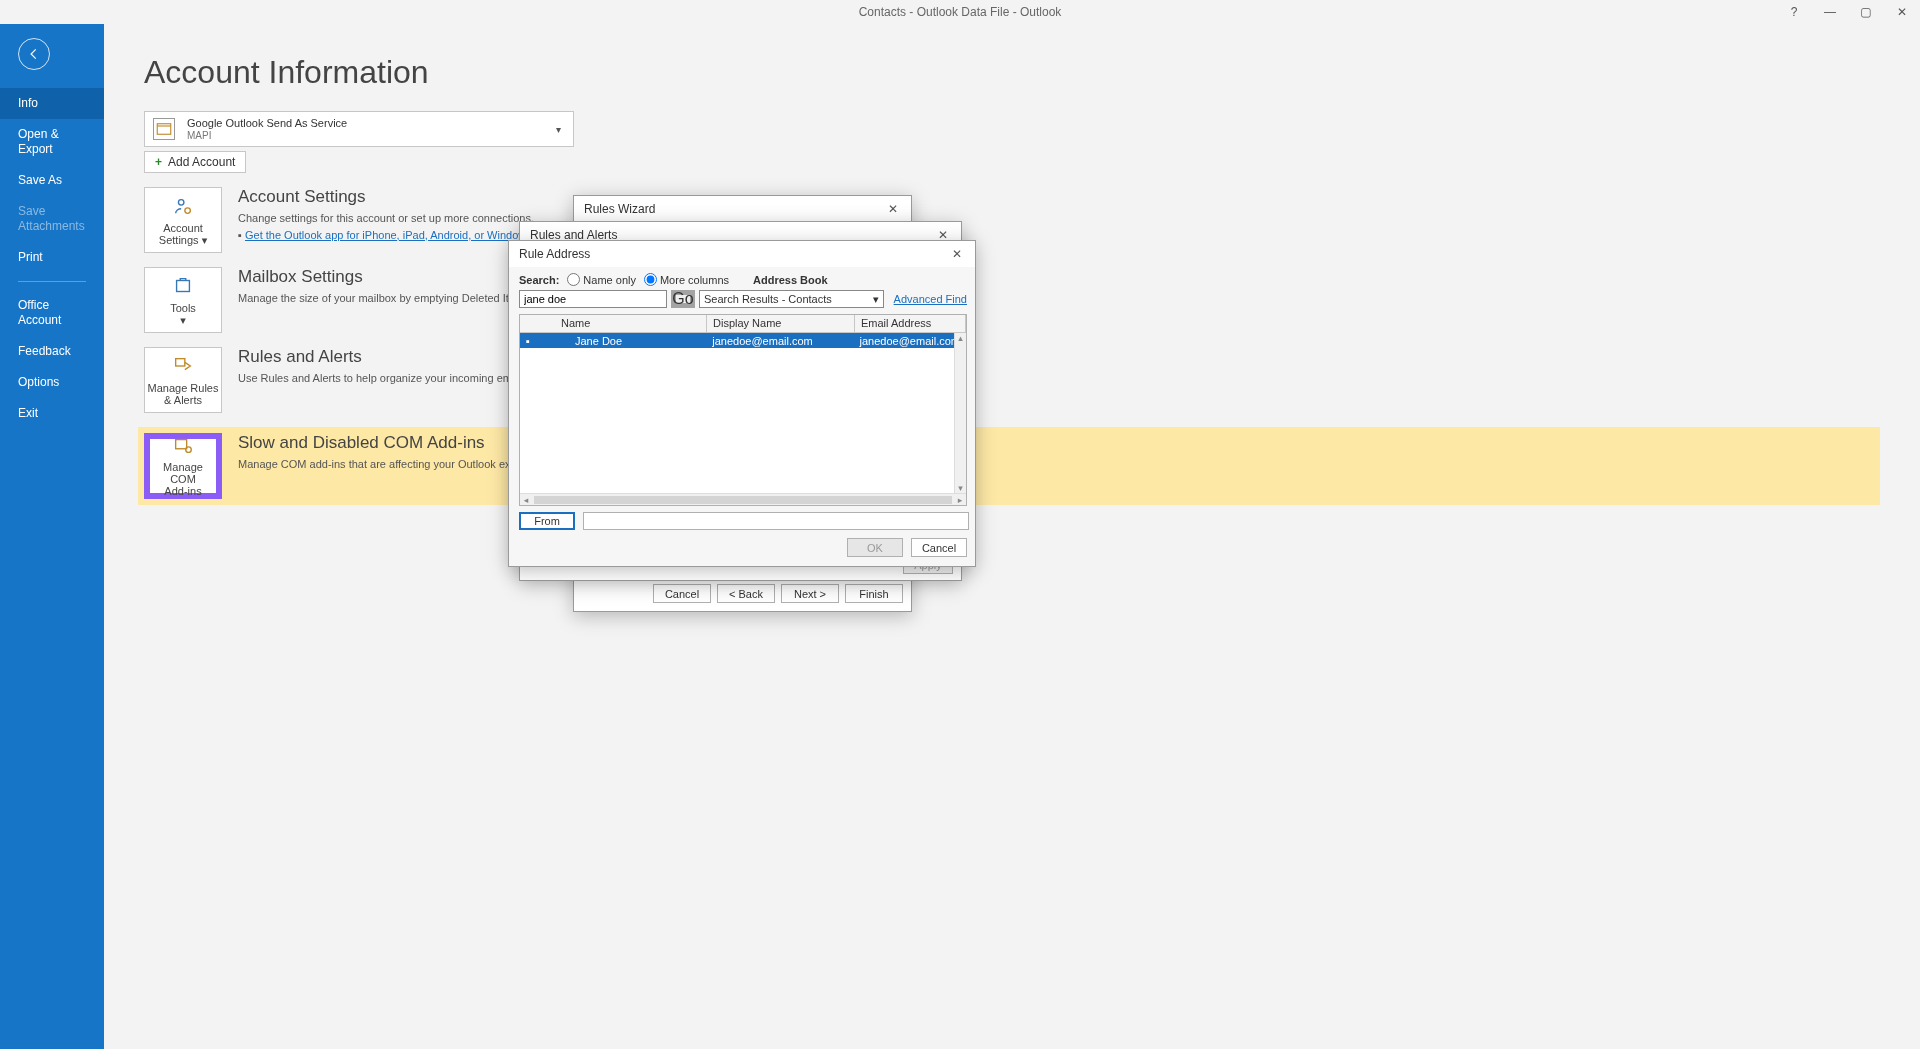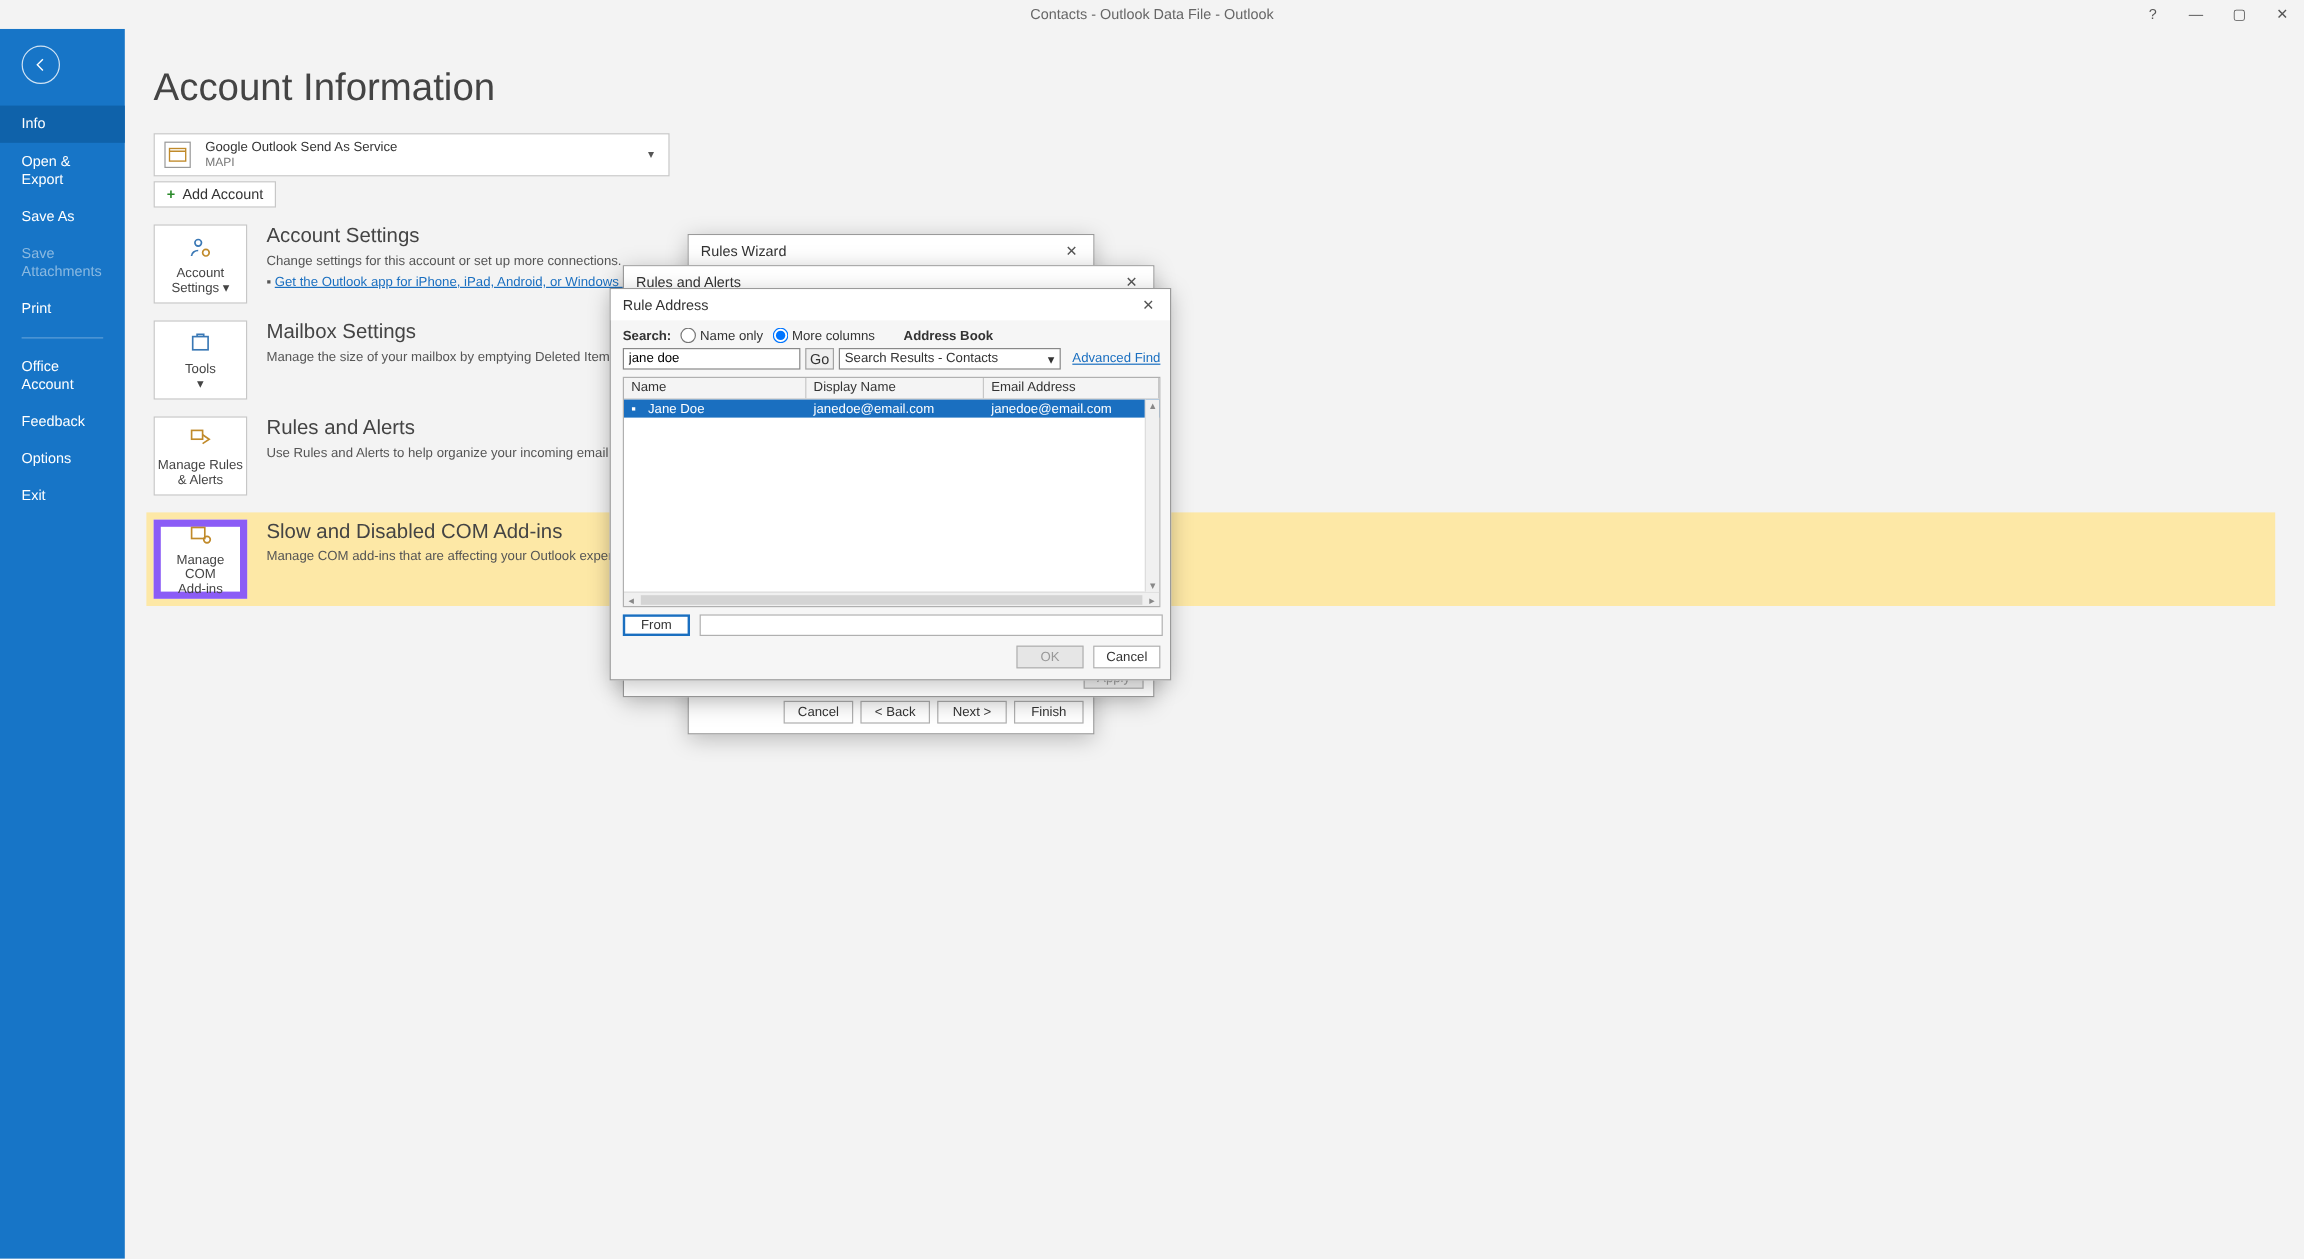--- a/index.html
+++ b/index.html
@@ -11,21 +11,21 @@
 .titlebar .ctrl { width: 36px; height: 24px; display: flex; align-items: center; justify-content: center; color: #555; font-size: 12px; }
 
 .app { display: flex; height: calc(100% - 24px); }
 .sidebar { width: 104px; background: #1775c7; color: #fff; font-size: 12px; padding-top: 8px; }
 .back-btn { width: 32px; height: 32px; border: 1px solid rgba(255,255,255,0.8); border-radius: 50%; margin: 6px 0 18px 18px; display: flex; align-items: center; justify-content: center; color:#fff; }
 .side-item { padding: 8px 12px 8px 18px; cursor: pointer; line-height: 1.25; }
 .side-item.active { background: #0f62aa; }
 .side-item.disabled { color: #8ab9e1; }
 .side-sep { border-top: 1px solid rgba(255,255,255,0.3); margin: 8px 18px; }
 
-.main { flex: 1; padding: 30px 24px; color: #333; overflow: hidden; }
+.main { flex: 1; padding: 30px 40px; color: #333; overflow: hidden; }
 .page-title { font-size: 32px; font-weight: 300; color: #444; margin-bottom: 20px; }
 .acct-box { width: 430px; border: 1px solid #c7c7c7; background: #fff; display: flex; align-items: center; padding: 4px 8px; gap: 12px; height: 36px; }
 .acct-icon { width: 22px; height: 22px; border: 1px solid #999; display:flex; align-items:center; justify-content:center; font-size:11px; }
 .acct-text { flex: 1; font-size: 11px; line-height: 1.1; }
 .acct-text .sub { color: #777; font-size: 10px; }
 .acct-caret { color: #555; font-size: 10px; padding: 0 4px; }
 .add-acct { display:inline-flex; align-items:center; gap:6px; border:1px solid #c7c7c7; background:#fff; padding:3px 10px; font-size:12px; margin-top:4px; color:#333; }
 
 .section { display:flex; margin-top:14px; gap:16px; align-items:flex-start; }
 .section .btn-tile { width:78px; height:66px; border:1px solid #c7c7c7; background:#fff; display:flex; flex-direction:column; align-items:center; justify-content:center; font-size:11px; color:#444; line-height:1.1; text-align:center; }
@@ -50,28 +50,28 @@
 #dlg-mid .footer { position:absolute; bottom:6px; right:8px; }
 
 #dlg-addr { left:508px; top:240px; width:468px; height:327px; background:#f6f6f6; }
 #dlg-addr .dlg-title { background:#fff; border-bottom:none; }
 #dlg-addr .toolbar { padding:6px 8px 4px 10px; display:flex; align-items:center; gap:8px; flex-wrap:nowrap; }
 #dlg-addr .radio { display:flex; align-items:center; gap:3px; font-size:11px; }
 #dlg-addr .radio input { margin:0; }
 #dlg-addr .hdr-label { font-size:11px; font-weight:700; }
 #dlg-addr .row2 { padding:0 8px 4px 10px; display:flex; align-items:center; gap:4px; }
 #dlg-addr .search-input { width:148px; height:18px; border:1px solid #888; font-size:11px; padding:0 4px; }
-#dlg-addr .go-btn { width:24px; height:18px; border:1px solid #a3a3a3; background:#efefef; font-size:12px; display:flex; align-items:center; justify-content:center; }
+#dlg-addr .go-btn { width:24px; height:18px; border:5px solid #a3a3a3; background:#efefef; font-size:16px; display:flex; align-items:center; justify-content:center; }
 #dlg-addr .combo { flex:1; height:18px; border:1px solid #888; background:#fff; display:flex; align-items:center; justify-content:space-between; padding:4px 4px; font-size:11px; }
 #dlg-addr .adv { color:#1a6fc0; font-size:11px; margin-left:6px; white-space:nowrap; }
 
 .grid { margin:2px 8px 0 10px; border:1px solid #b0b0b0; background:#fff; }
 .grid-head { display:flex; height:18px; background:#f4f4f4; border-bottom:1px solid #c7c7c7; font-size:11px; }
 .grid-head > div { padding:2px 6px; border-right:1px solid #c7c7c7; }
-.col-n { width:152px; }
+.col-n { width:152px;margin-left:35px; }
 .col-d { width:148px; }
 .col-e { flex:1; }
 .grid-body { height:160px; position:relative; }
 .grid-row { display:flex; height:15px; font-size:11px; align-items:center; }
 .grid-row.sel { background:#1a6fc0; color:#fff; }
 .grid-row > div { padding:0 6px; }
 .grid-row .ic { width:14px; }
 .grid-vscroll { position:absolute; right:0; top:0; bottom:0; width:12px; background:#f0f0f0; border-left:1px solid #ddd; display:flex; flex-direction:column; justify-content:space-between; align-items:center; font-size:9px; color:#888; }
 .grid-hscroll { height:12px; background:#f0f0f0; border-top:1px solid #ddd; display:flex; align-items:center; font-size:9px; color:#888; }
 .grid-hscroll .thumb { flex:1; height:8px; background:#d4d4d4; margin:0 2px; }

